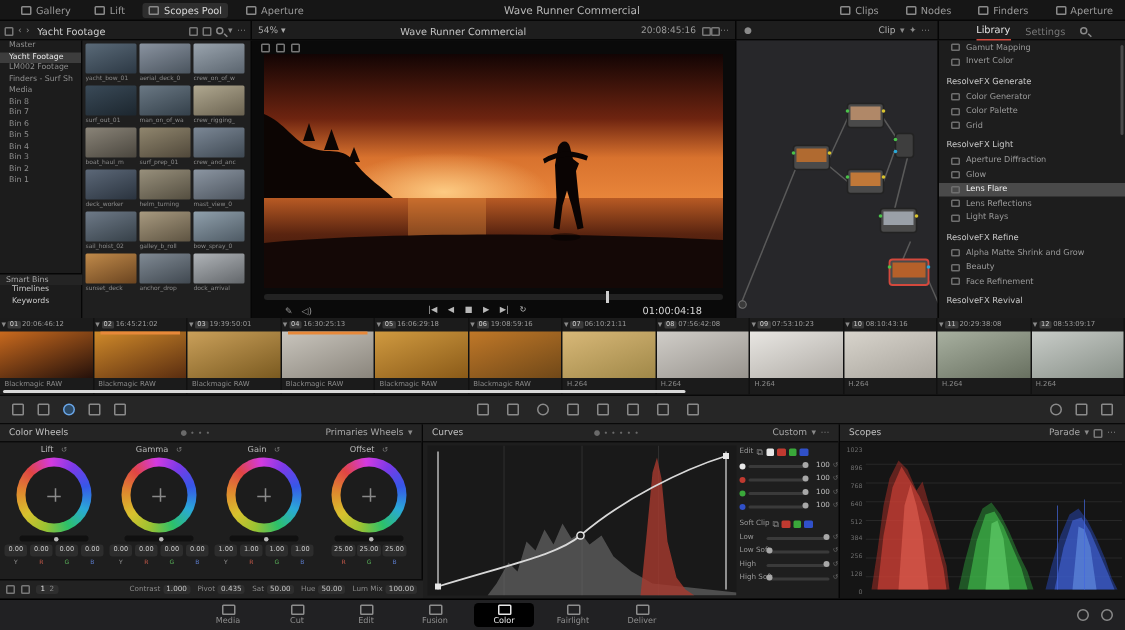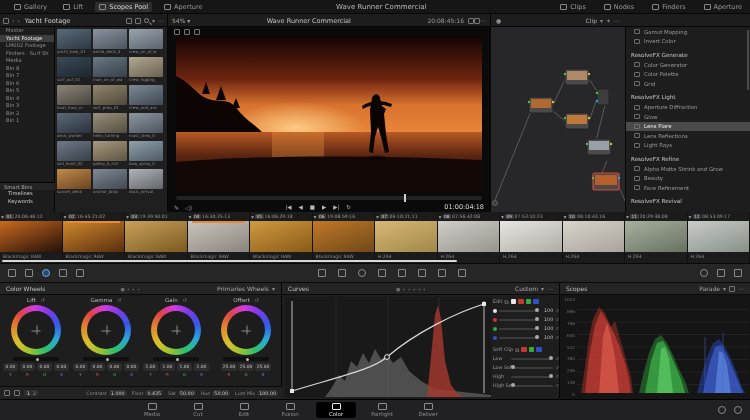--- a/index.html
+++ b/index.html
@@ -54,21 +54,21 @@
   .mthumb { width:34px; height:20px; border-radius:1px; background:#444; }
   .mname { font-size:4px; color:#8a8a8a; height:6px; line-height:6px; white-space:nowrap; overflow:hidden; }
 
   
   #viewer { left:168px; top:27px; width:322px; height:185px; background:#0a0a0a; }
   #vw-tools-top { position:absolute; left:6px; top:2px; display:flex; gap:4px; }
   #vw-canvas { position:absolute; left:8px; top:9px; width:306px; height:156px; background:#000; }
   #vw-jog { position:absolute; left:8px; top:169px; width:306px; height:4px; background:#222; border-radius:2px; }
   #vw-playhead { position:absolute; left:228px; top:-2px; width:1.5px; height:8px; background:#cfcfcf; }
   #vw-transport { position:absolute; left:0; top:175px; width:322px; height:10px; display:flex; align-items:center;
-    font-size:6px; color:#9a9a9a; padding:0 6px; }
+    font-size:6px; color:#9a9a9a; padding:0 22px; }
   #vw-transport .tleft { display:flex; gap:6px; }
   #vw-transport .tcenter { flex:1; display:flex; justify-content:center; gap:7px; font-size:5.5px; color:#b8b8b8; }
   #vw-tc-main { color:#dadada; font-size:6.5px; }
 
   
   #nodes { left:490px; top:27px; width:135px; height:185px; background:#27272a; border-left:1px solid #060606; }
 
   
   #fxlib { left:625px; top:27px; width:125px; height:185px; background:#1d1d1d; border-left:1px solid #060606;
     font-size:5.4px; overflow:hidden; }
@@ -234,20 +234,25 @@
       <span class="chev">⋯</span>
     </div>
     <div class="abs" id="nd-head">
       <span class="chev">●</span>
       <div id="nd-clip">
         <span>Clip</span>
           <span class="chev">▾</span>
         <span class="chev">✦</span>
         <span class="chev">⋯</span>
       </div>
+    </div>
+    <div class="abs" id="fx-tabs">
+      <span class="fx-tab active">Library</span>
+      <span class="fx-tab">Settings</span>
+      <span class="searchic"></span>
     </div>
   </div>
 
   <div class="abs" id="bins">
     <div>
 
     <div class="bin-item">Master</div>
         <div class="bin-item sel">Yacht Footage</div>
         <div class="bin-item">LM002 Footage</div>
         <div class="bin-item">Finders - Surf Sh</div>

